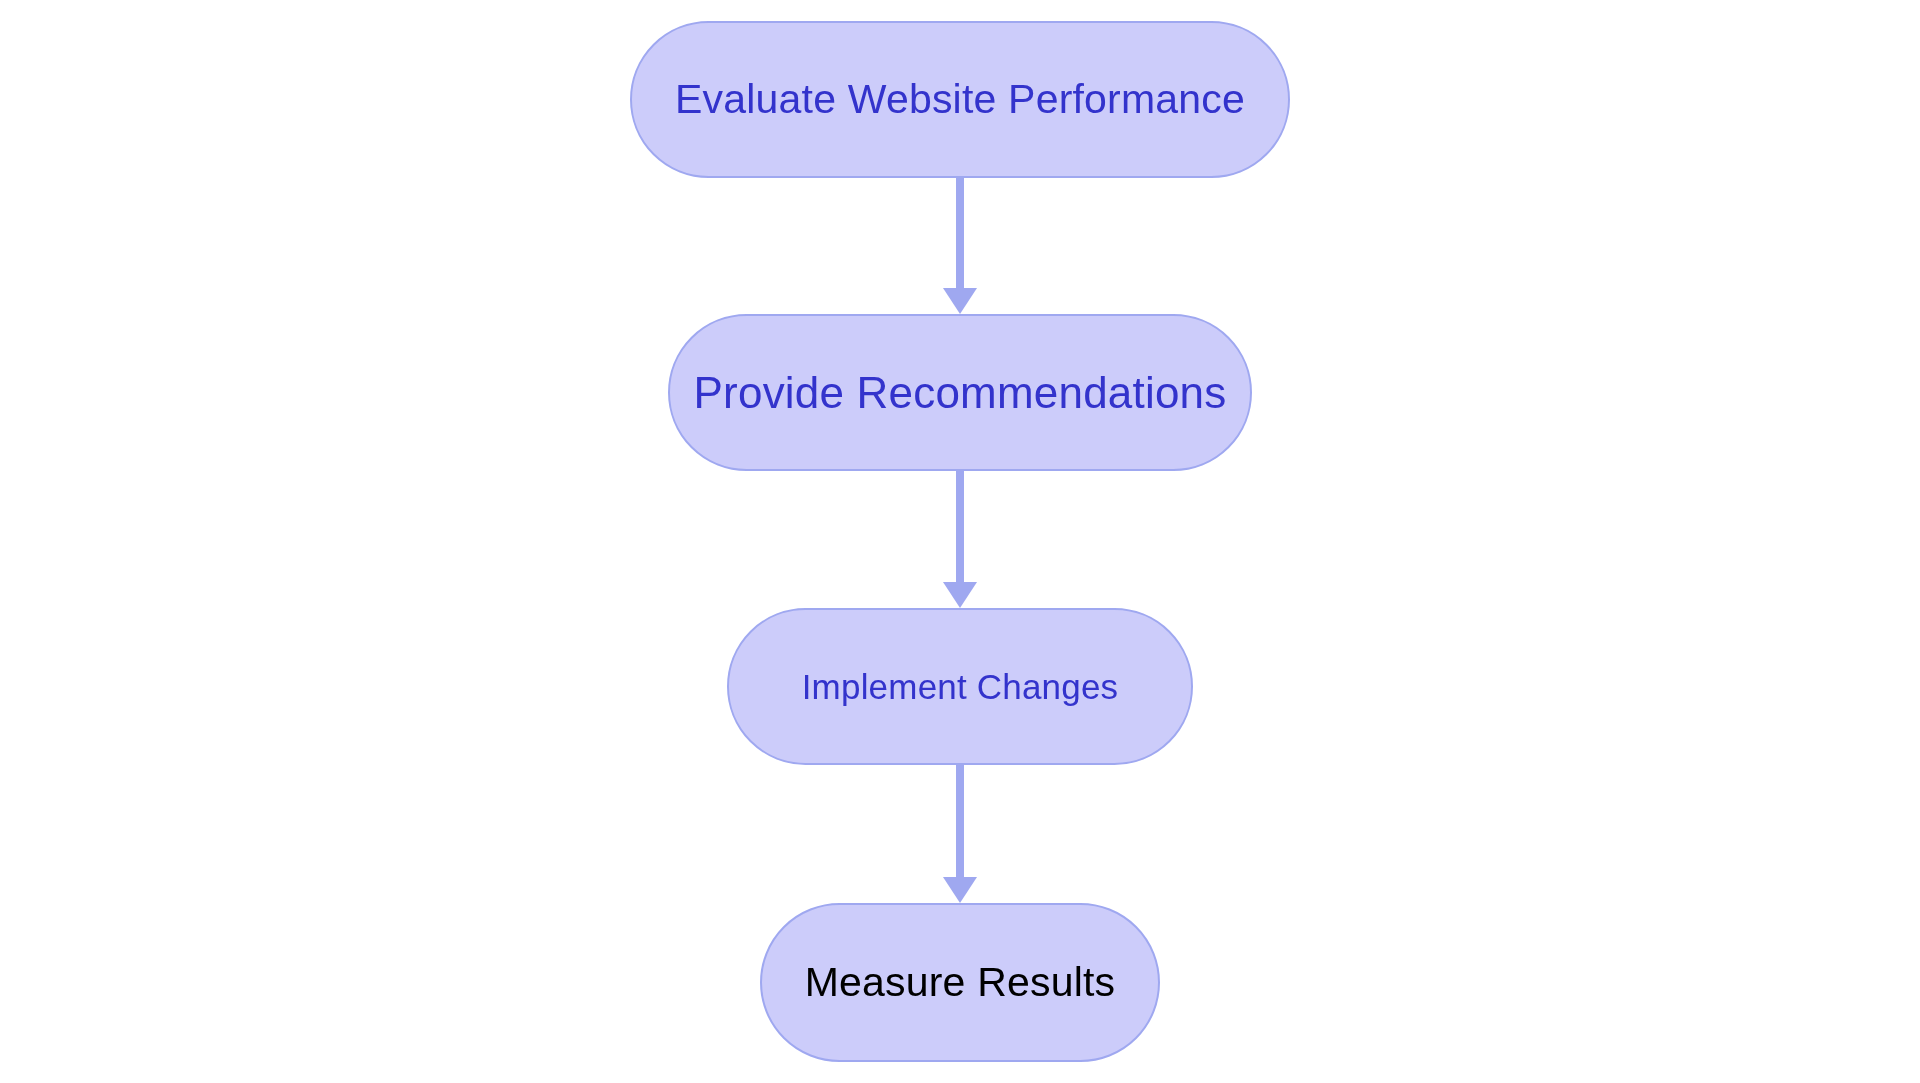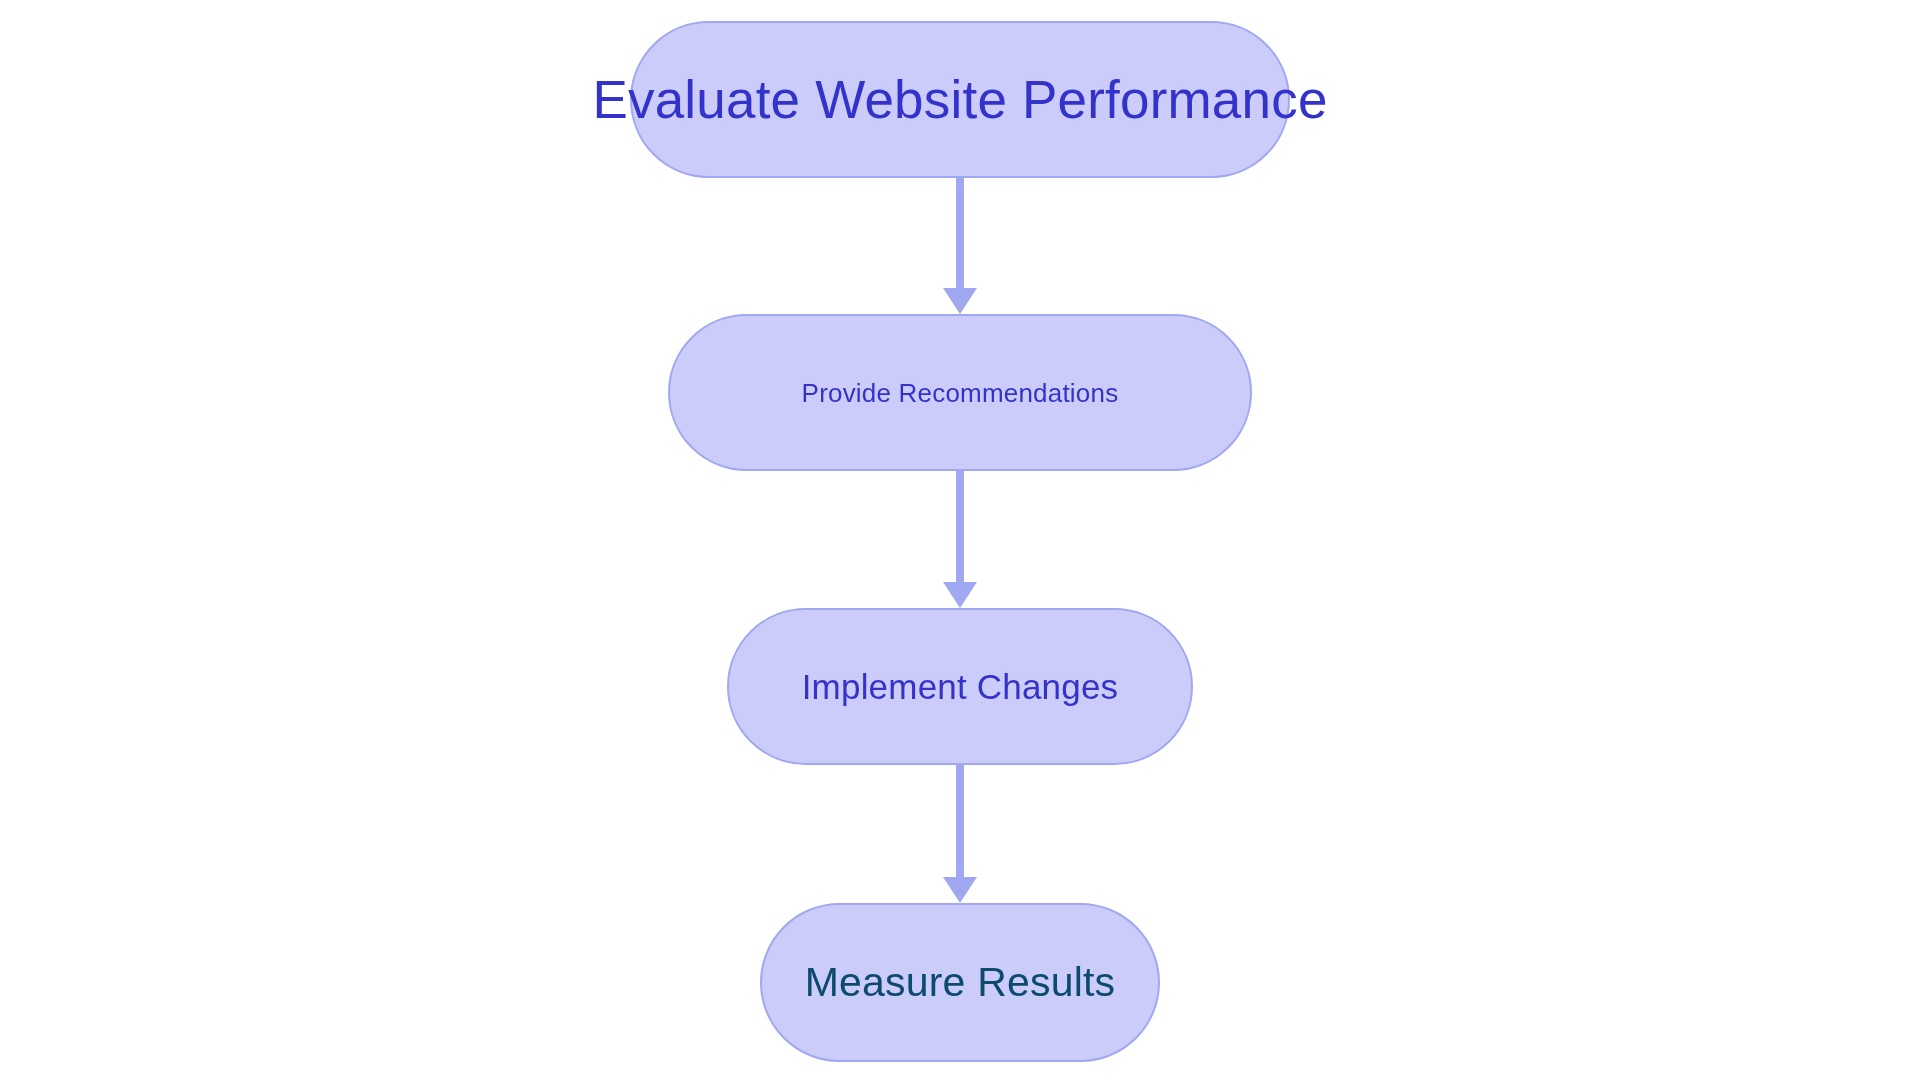--- a/index.html
+++ b/index.html
@@ -79,28 +79,28 @@
     <div class="edge-line" style="height:117px; background:#9FA8F0;"></div>
     <div class="edge-head" style="top:111px; border-left-width:17px; border-right-width:17px; border-top-width:26px; border-top-color:#9FA8F0;"></div>
   </div>
 
   <div class="edge" style="left:956px; top:765px; width:8px; height:138px;">
     <div class="edge-line" style="height:118px; background:#9FA8F0;"></div>
     <div class="edge-head" style="top:112px; border-left-width:17px; border-right-width:17px; border-top-width:26px; border-top-color:#9FA8F0;"></div>
   </div>
 
   <div class="node" style="left:630px; top:21px; width:660px; height:157px; border-radius:79px; background:#CCCCFA; border-color:#9FA8F0;">
-    <span class="node-label" style="font-size:53px; color:#3333CC;">Evaluate Website Performance</span>
+    <span class="node-label" style="font-size:41px; color:#3333CC;">Evaluate Website Performance</span>
   </div>
 
   <div class="node" style="left:668px; top:314px; width:584px; height:157px; border-radius:79px; background:#CCCCFA; border-color:#9FA8F0;">
-    <span class="node-label" style="font-size:26px; color:#3333CC;">Provide Recommendations</span>
+    <span class="node-label" style="font-size:44px; color:#3333CC;">Provide Recommendations</span>
   </div>
 
   <div class="node" style="left:727px; top:608px; width:466px; height:157px; border-radius:79px; background:#CCCCFA; border-color:#9FA8F0;">
     <span class="node-label" style="font-size:35px; color:#3333CC;">Implement Changes</span>
   </div>
 
   <div class="node" style="left:760px; top:903px; width:400px; height:159px; border-radius:80px; background:#CCCCFA; border-color:#9FA8F0;">
-    <span class="node-label" style="font-size:41px; color:#0c4a6e;">Measure Results</span>
+    <span class="node-label" style="font-size:41px; color:#000000;">Measure Results</span>
   </div>
 
 </div>
 
 </body></html>

